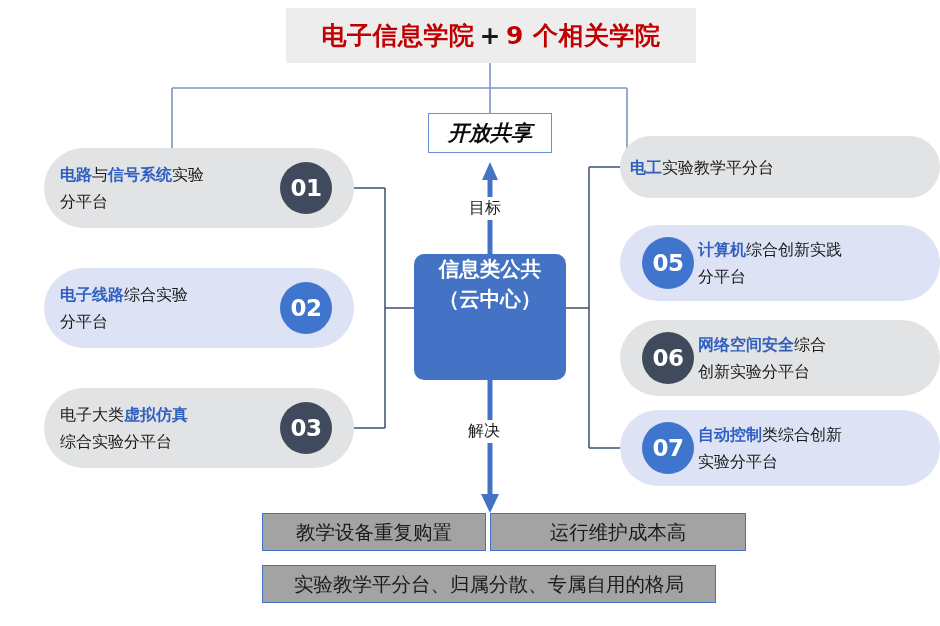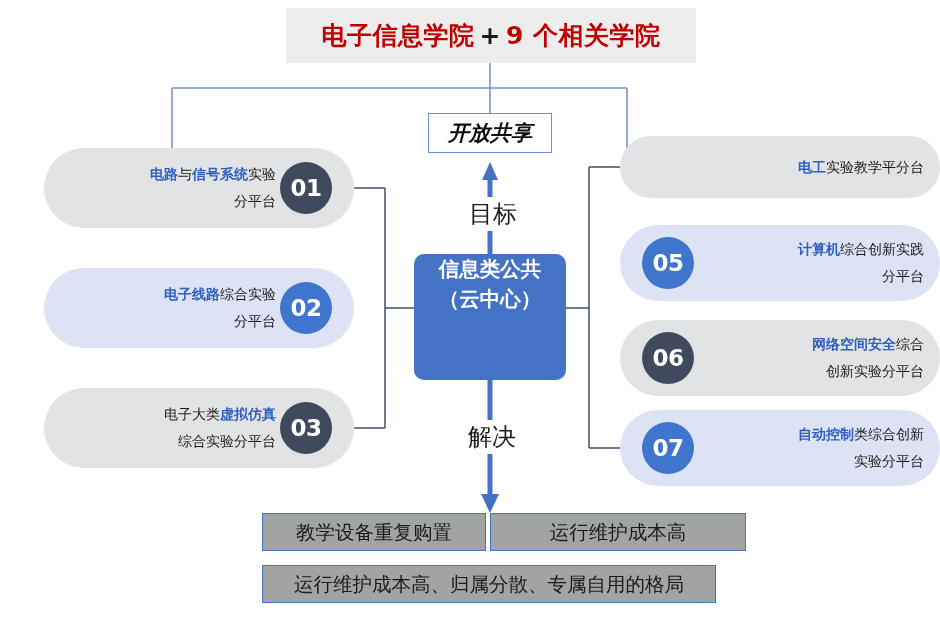--- a/index.html
+++ b/index.html
@@ -57,24 +57,24 @@
     position: absolute;
     border-radius: 46px;
     display: flex;
     align-items: center;
     box-sizing: border-box;
   }
   .pill.gray  { background: #e2e3e5; }
   .pill.lblue { background: #dde3f5; }
 
   .pill-label {
-    font-size: 14px;
+    font-size: 16px;
     line-height: 27px;
     color: #1a1a1a;
-    text-align: right;
+    text-align: left;
     flex: 1 1 auto;
     padding: 0 2px;
   }
   .pill-label b { color: #2f5fc0; font-weight: bold; }
 
   .badge {
     width: 52px;
     height: 52px;
     min-width: 52px;
     border-radius: 50%;
@@ -108,21 +108,21 @@
     justify-content: center;
     font-size: 21px;
     font-weight: bold;
     color: #0d0d0d;
     box-sizing: border-box;
     font-style: italic;
   }
 
   .edge-label {
     position: absolute;
-    font-size: 24px;
+    font-size: 16px;
     color: #1a1a1a;
     background: #ffffff;
     padding: 1px 7px;
     white-space: nowrap;
   }
   #label-goal   { left: 438px; top: 197px; }
   #label-solve  { left: 437px; top: 420px; }
 
   .core {
     position: absolute;
@@ -260,15 +260,15 @@
   <div class="pill right lblue" style="left:596px; top:410px; width:320px; height:76px;">
     <div class="badge blue">07</div>
     <div class="pill-label">
       <div><b>自动控制</b><span>类综合创新</span></div>
       <div>实验分平台</div>
     </div>
   </div>
 
   <div class="prob" id="prob-0">教学设备重复购置</div>
   <div class="prob" id="prob-1">运行维护成本高</div>
-  <div class="prob" id="prob-2">运行维护成本高、归属分散、专属自用的格局</div>
+  <div class="prob" id="prob-2">实验教学平分台、归属分散、专属自用的格局</div>
 
 </div>
 
 </body></html>

